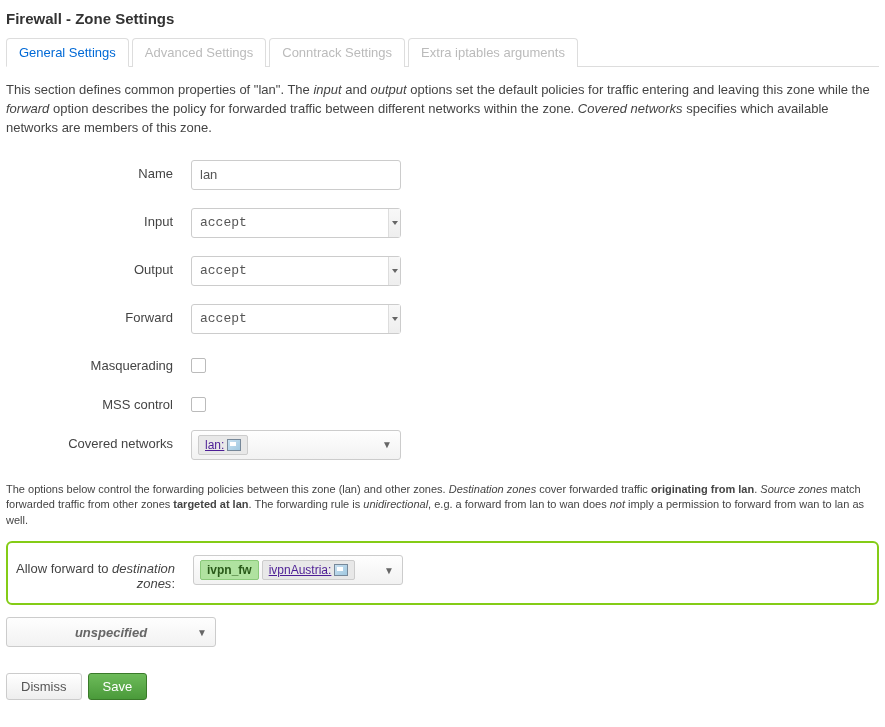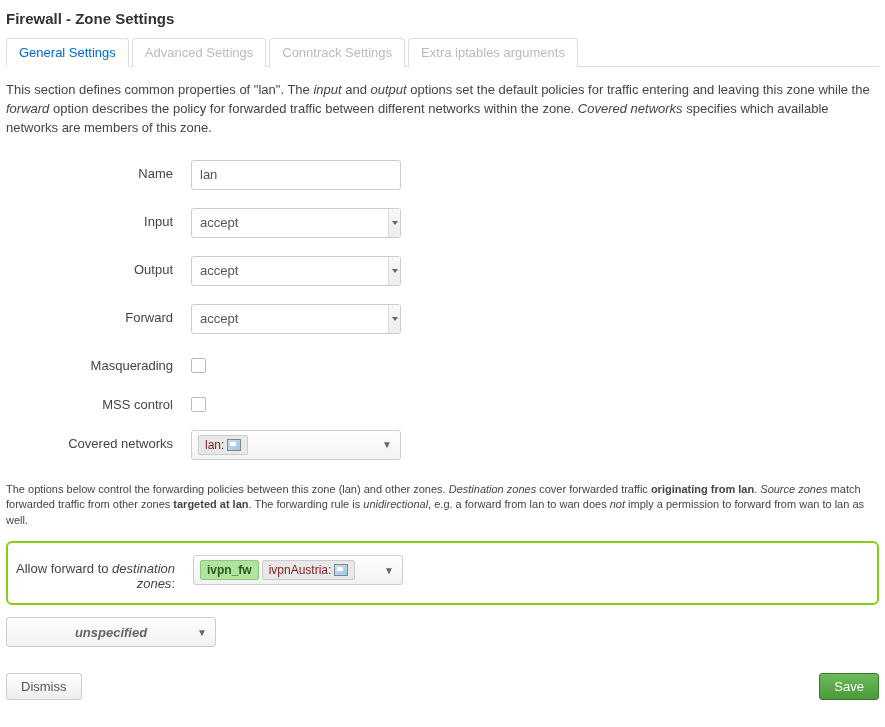--- a/index.html
+++ b/index.html
@@ -77,20 +77,21 @@
   height: 30px;
   border: 1px solid #ccc;
   border-radius: 3px;
   display: flex;
   align-items: center;
   padding: 0 8px;
   position: relative;
   background: #fff;
   font-size: 13px;
   color: #555;
+  font-family: Liberation Mono, monospace;
 }
 .select-wrap .arrow {
   position: absolute;
   right: 0;
   top: 0;
   bottom: 0;
   width: 12px;
   background: linear-gradient(#f8f8f8, #eee);
   border-left: 1px solid #ddd;
   display: flex;
@@ -140,21 +141,22 @@
 }
 .tag-green {
   background: #b0e2a0;
   border: 1px solid #8ac97a;
   color: #2a5a1a;
   font-weight: bold;
 }
 .tag-gray {
   background: #e8e8e8;
   border: 1px solid #ccc;
-  color: #7f1d1d;
+  color: #4c1d95;
+  text-decoration: underline;
 }
 .interface-icon {
   width: 14px;
   height: 12px;
   background: linear-gradient(135deg, #c8e0f0, #a0c8e0);
   border: 1px solid #789;
   display: inline-block;
   position: relative;
 }
 .interface-icon::after {
@@ -180,22 +182,22 @@
 .description2 {
   padding: 10px 0 8px 0;
   color: #444;
   line-height: 1.45;
   font-size: 11px;
 }
 .description2 em { font-style: italic; }
 .description2 strong { font-weight: bold; }
 .footer {
   display: flex;
-  justify-content: space-between;
-  gap: 14px;
+  justify-content: flex-start;
+  gap: 6px;
   padding: 14px 0 4px 0;
 }
 .btn {
   padding: 5px 14px;
   border-radius: 3px;
   font-size: 13px;
   cursor: pointer;
   border: 1px solid;
 }
 .btn-dismiss {

